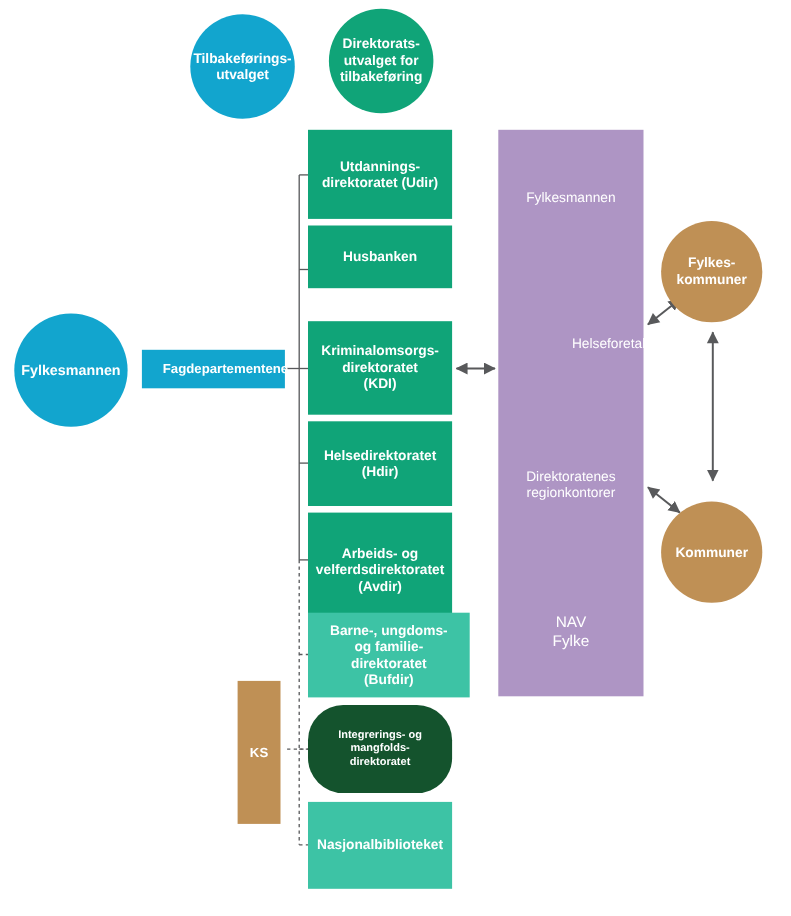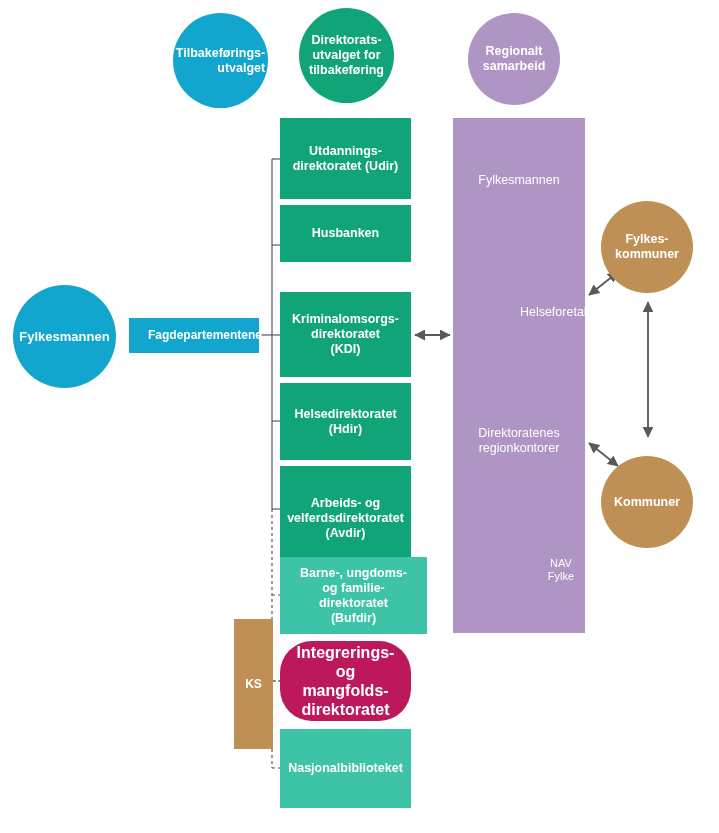--- a/index.html
+++ b/index.html
@@ -93,43 +93,42 @@
     <defs>
       <marker id="ah-end" markerWidth="7" markerHeight="7" refX="5.6" refY="3" orient="auto" markerUnits="strokeWidth">
         <path d="M0,0 L6,3 L0,6 z" fill="#58595B"></path>
       </marker>
       <marker id="ah-start" markerWidth="7" markerHeight="7" refX="0.4" refY="3" orient="auto" markerUnits="strokeWidth">
         <path d="M6,0 L0,3 L6,6 z" fill="#58595B"></path>
       </marker>
     </defs>
   </svg>
 
-  <div class="circle" id="c-top-0" style="left: 173px; top: 13px; width: 95px; height: 95px; background: rgb(18, 165, 206); font-size: 12.5px; text-align: right;">Tilbakeførings-<br>utvalget</div>
+  <div class="circle" id="c-top-0" style="left: 173px; top: 13px; width: 95px; height: 95px; background: rgb(18, 165, 206); font-size: 12.5px;">Tilbakeførings-<br>utvalget</div>
   <div class="circle" id="c-top-1" style="left: 299px; top: 8px; width: 95px; height: 95px; background: rgb(16, 164, 120); font-size: 12.5px;">Direktorats-<br>utvalget for<br>tilbakeføring</div>
-  <div class="circle" id="c-top-2" style="left: 468px; top: 13px; width: 92px; height: 92px; background: rgb(174, 149, 196); font-size: 12.5px;">Regionalt<br>samarbeid</div>
 
   <div class="circle" id="c-gov" style="left: 13px; top: 285px; width: 103px; height: 103px; background: rgb(18, 165, 206); font-size: 13px;">Fylkesmannen</div>
   <div class="box" id="b-dept" style="left: 129px; top: 318px; width: 130px; height: 35px; background: rgb(18, 165, 206); font-size: 12px; padding-left: 28px;">Fagdepartementene</div>
 
-  <div class="box" id="b-ks" style="left: 234px; top: 619px; width: 39px; height: 130px; background: rgb(191, 144, 85); font-size: 12px; display: flex; align-items: center; justify-content: center;">KS</div>
+  <div class="box" id="b-ks" style="left: 216px; top: 619px; width: 39px; height: 130px; background: rgb(191, 144, 85); font-size: 12px; display: flex; align-items: center; justify-content: center;">KS</div>
 
   <div id="directorate-container">
       <div class="box" style="left: 280px; top: 118px; width: 131px; height: 81px; background: rgb(16, 164, 120); font-size: 12.5px;">Utdannings-<br>direktoratet (Udir)</div>
       <div class="box" style="left: 280px; top: 205px; width: 131px; height: 57px; background: rgb(16, 164, 120); font-size: 12.5px;">Husbanken</div>
       <div class="box" style="left: 280px; top: 292px; width: 131px; height: 85px; background: rgb(16, 164, 120); font-size: 12.5px;">Kriminalomsorgs-<br>direktoratet<br>(KDI)</div>
       <div class="box" style="left: 280px; top: 383px; width: 131px; height: 77px; background: rgb(16, 164, 120); font-size: 12.5px;">Helsedirektoratet<br>(Hdir)</div>
       <div class="box" style="left: 280px; top: 466px; width: 131px; height: 105px; background: rgb(16, 164, 120); font-size: 12.5px;">Arbeids- og<br>velferdsdirektoratet<br>(Avdir)</div>
       <div class="box" style="left: 280px; top: 557px; width: 147px; height: 77px; background: rgb(61, 195, 165); font-size: 12.5px;">Barne-, ungdoms-<br>og familie-<br>direktoratet<br>(Bufdir)</div>
-      <div class="box" style="left: 280px; top: 641px; width: 131px; height: 80px; background: #be185d; font-size: 16px; border-radius: 32px;">Integrerings- og<br>mangfolds-<br>direktoratet</div>
+      <div class="box" style="left: 280px; top: 641px; width: 131px; height: 80px; background: #14532d; font-size: 10px; border-radius: 32px;">Integrerings- og<br>mangfolds-<br>direktoratet</div>
       <div class="box" style="left: 280px; top: 729px; width: 131px; height: 79px; background: rgb(61, 195, 165); font-size: 12.5px;">Nasjonalbiblioteket</div>
     </div>
 
   <div class="bar" id="bar-regional" style="left: 453px; top: 118px; width: 132px; height: 515px; background: rgb(174, 149, 196);">
       <div class="bar-label" style="top: 55px; font-size: 12.5px;">Fylkesmannen</div>
       <div class="bar-label" style="top: 187px; font-size: 12.5px; padding-left: 36px;">Helseforetak</div>
       <div class="bar-label" style="top: 308px; font-size: 12.5px;">Direktoratenes<br>regionkontorer</div>
-      <div class="bar-label" style="top: 439px; font-size: 11px; margin-left: 42px;">NAV<br>Fylke</div>
+      <div class="bar-label" style="top: 439px; font-size: 14px;">NAV<br>Fylke</div>
     </div>
 
   <div class="circle" id="c-mun-0" style="left: 601px; top: 201px; width: 92px; height: 92px; background: rgb(191, 144, 85); font-size: 12.5px;">Fylkes-<br>kommuner</div>
   <div class="circle" id="c-mun-1" style="left: 601px; top: 456px; width: 92px; height: 92px; background: rgb(191, 144, 85); font-size: 12.5px;">Kommuner</div>
 
 </div>
 
 </body></html>

